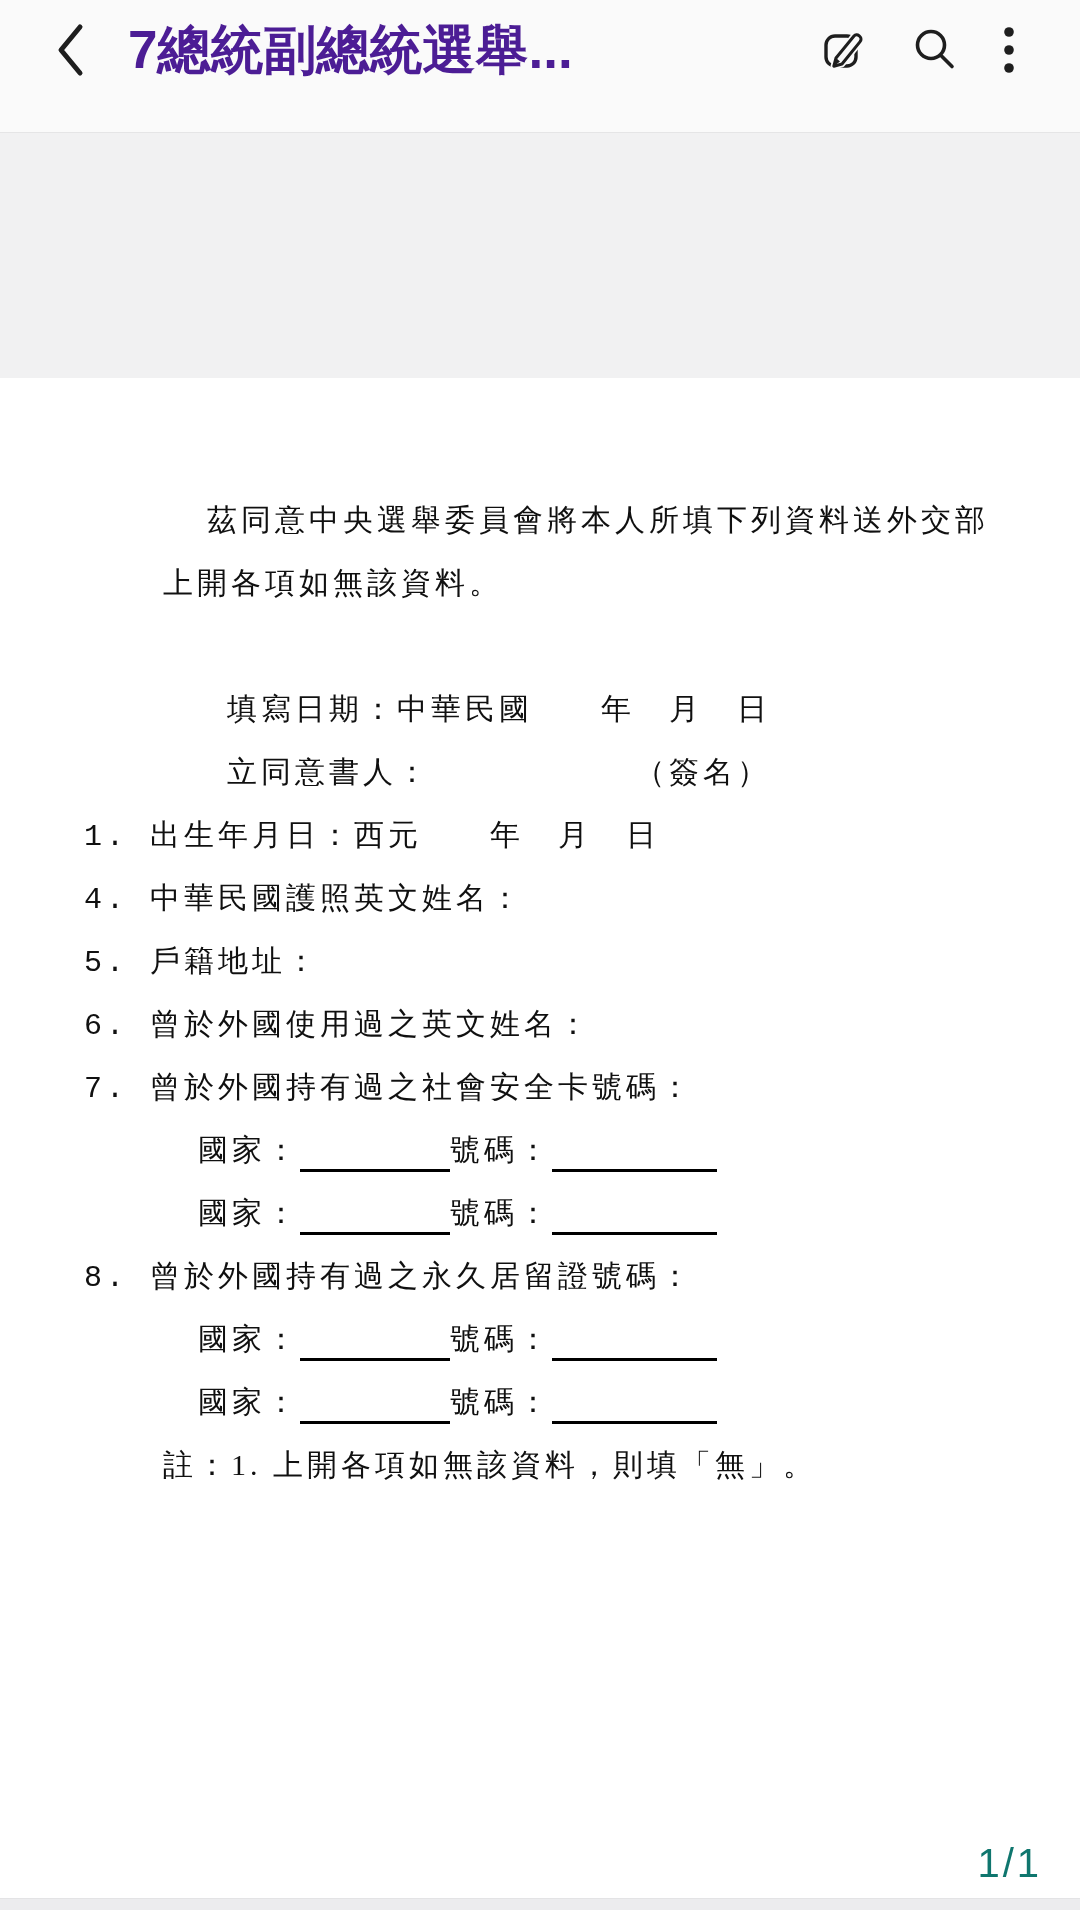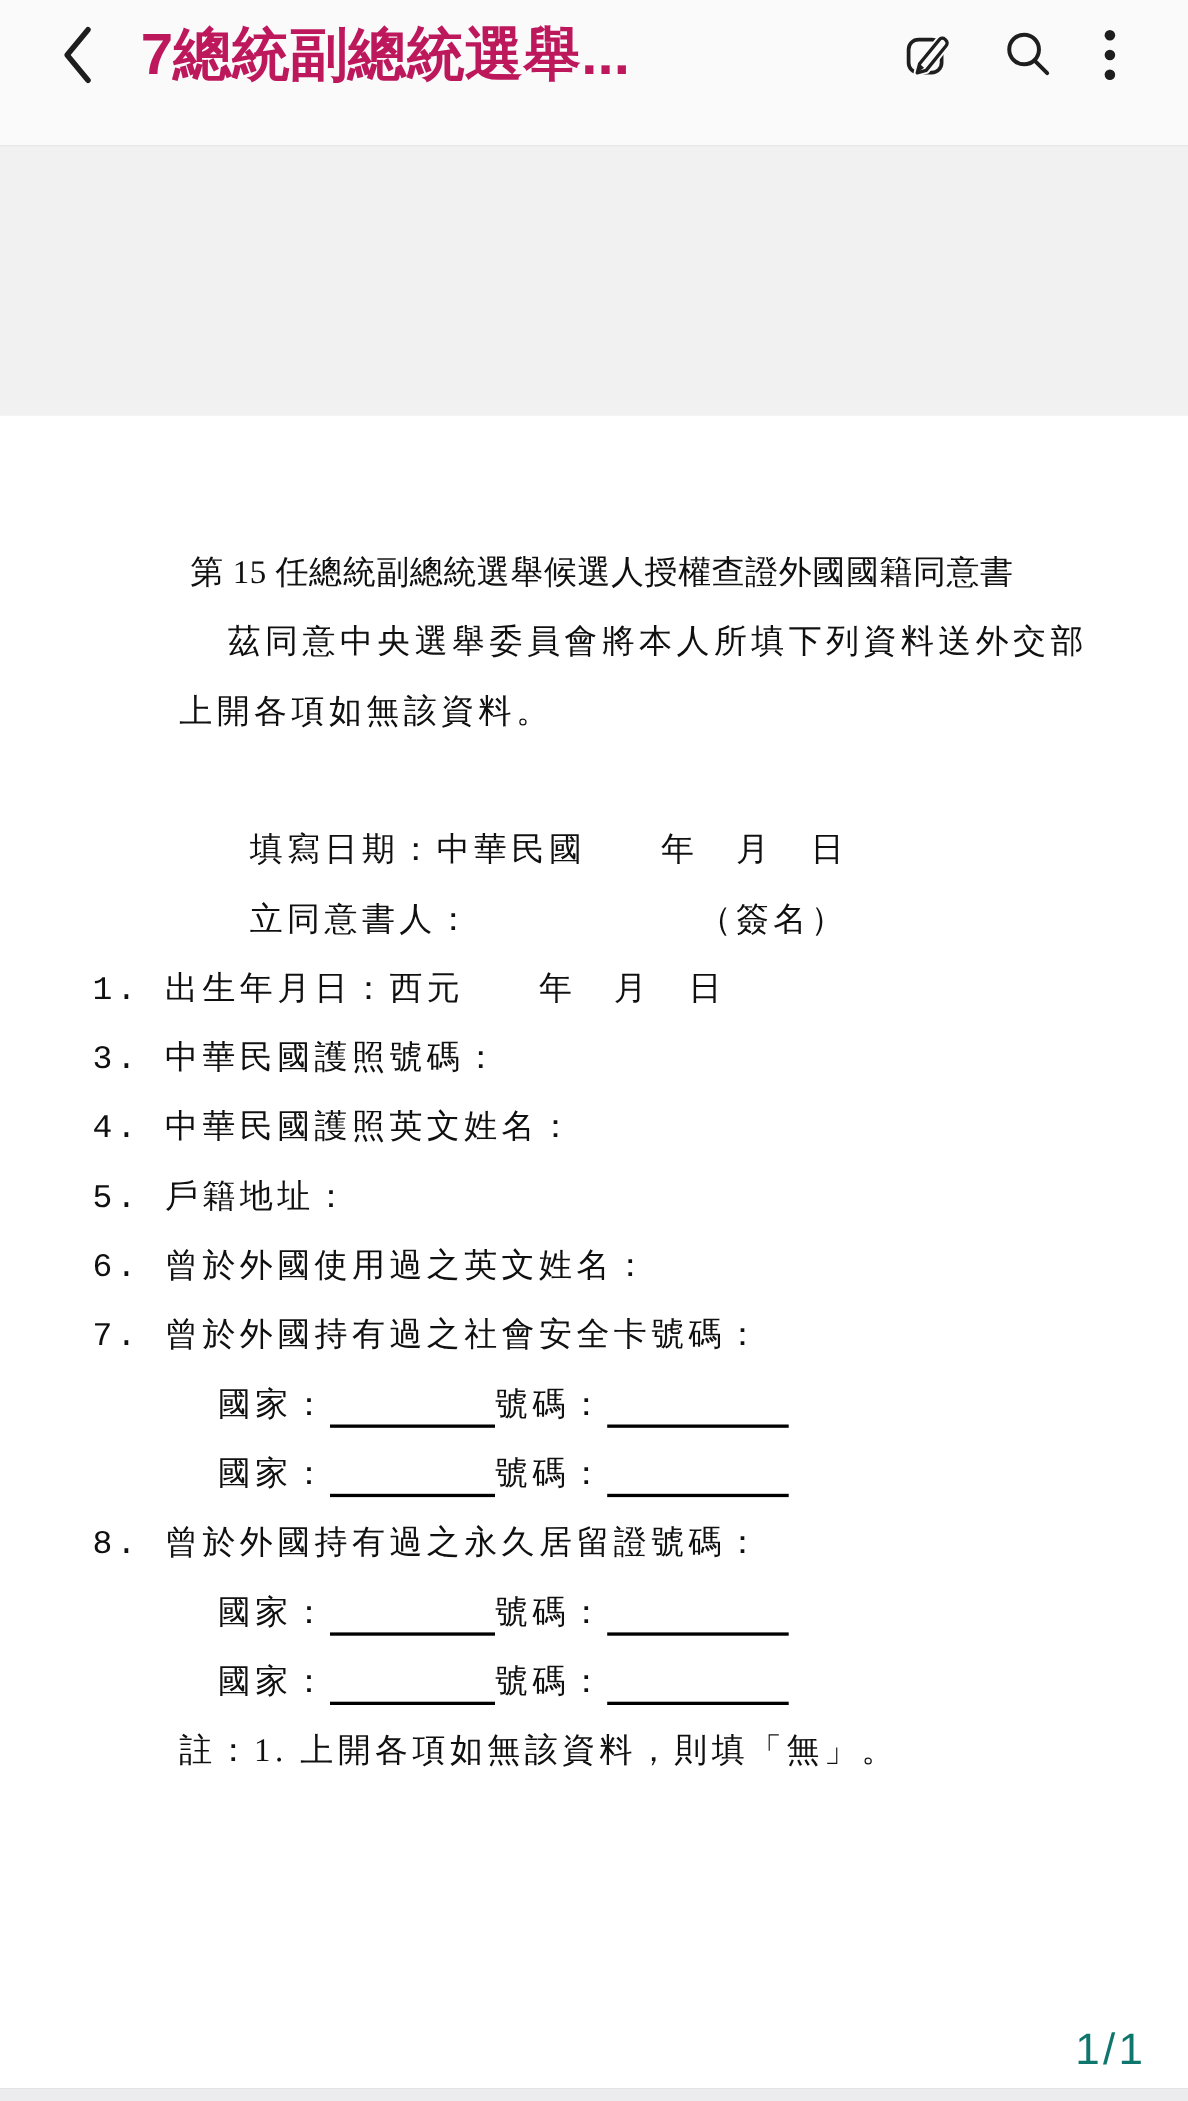--- a/index.html
+++ b/index.html
@@ -15,21 +15,21 @@
     height:132px;flex:0 0 132px;background:#fafafa;
     display:flex;align-items:flex-start;box-sizing:border-box;
     padding:0 0 0 40px;
   }
   .appbar-inner{height:100px;display:flex;align-items:center;width:100%;}
   .backbtn{
     width:60px;height:70px;display:flex;align-items:center;justify-content:center;
     background:none;border:none;padding:0;cursor:pointer;
   }
   .title{
-    font-size:53px;font-weight:700;color:#be185d;margin:0 0 0 28px;
+    font-size:53px;font-weight:700;color:#4c1d95;margin:0 0 0 28px;
     letter-spacing:0px;white-space:nowrap;overflow:hidden;max-width:600px;
     font-family:"Liberation Sans",sans-serif;line-height:1.1;
   }
   .actions{margin-left:auto;margin-right:64px;display:flex;align-items:center;gap:42px;}
   .iconbtn{background:none;border:none;padding:0;cursor:pointer;display:flex;align-items:center;justify-content:center;height:60px;}
 
   
   .gray-band{
     height:246px;flex:0 0 246px;background:#f1f1f2;
     border-top:1px solid #e5e5e6;box-sizing:border-box;
@@ -103,28 +103,26 @@
             <circle cx="7" cy="44" r="4.8" fill="#1e1e1e"></circle>
           </svg>
         </button>
       </div>
     </div>
   </header>
 
   <div class="gray-band"></div>
 
   <main class="page">
-    <div class="ln h">第 15 任總統副總統選舉候選人授權查證外國國籍同意書</div>
     <div class="ln b">茲同意中央選舉委員會將本人所填下列資料送外交部</div>
     <div class="ln c">上開各項如無該資料。</div>
     <div class="ln"></div>
     <div class="ln d">填寫日期：中華民國　　年　月　日</div>
     <div class="ln d">立同意書人：　　　　　　（簽名）</div>
     <div class="ln e">1. 出生年月日：西元　　年　月　日</div>
-    <div class="ln e">3. 中華民國護照號碼：</div>
     <div class="ln e">4. 中華民國護照英文姓名：</div>
     <div class="ln e">5. 戶籍地址：</div>
     <div class="ln e">6. 曾於外國使用過之英文姓名：</div>
     <div class="ln e">7. 曾於外國持有過之社會安全卡號碼：</div>
 
     <div class="ln f">
       <span>國家：</span><span class="fill w1"></span><span>號碼：</span><span class="fill w2"></span>
     </div>
     <div class="ln f">
       <span>國家：</span><span class="fill w1"></span><span>號碼：</span><span class="fill w2"></span>

